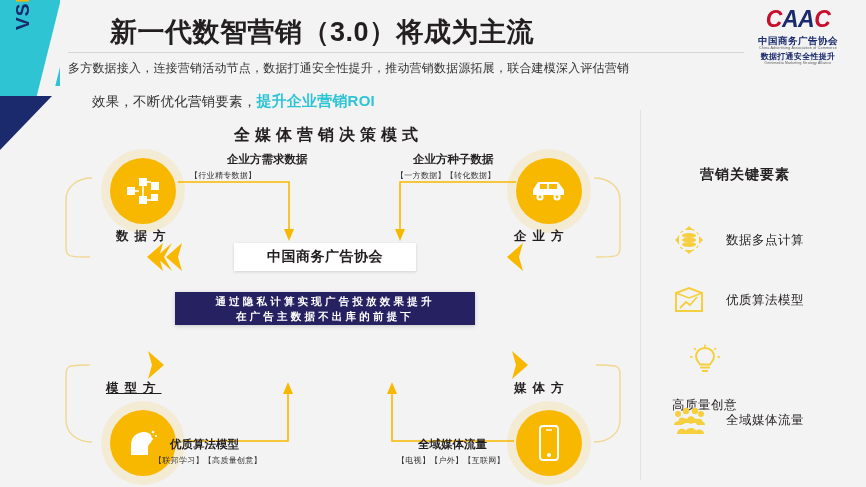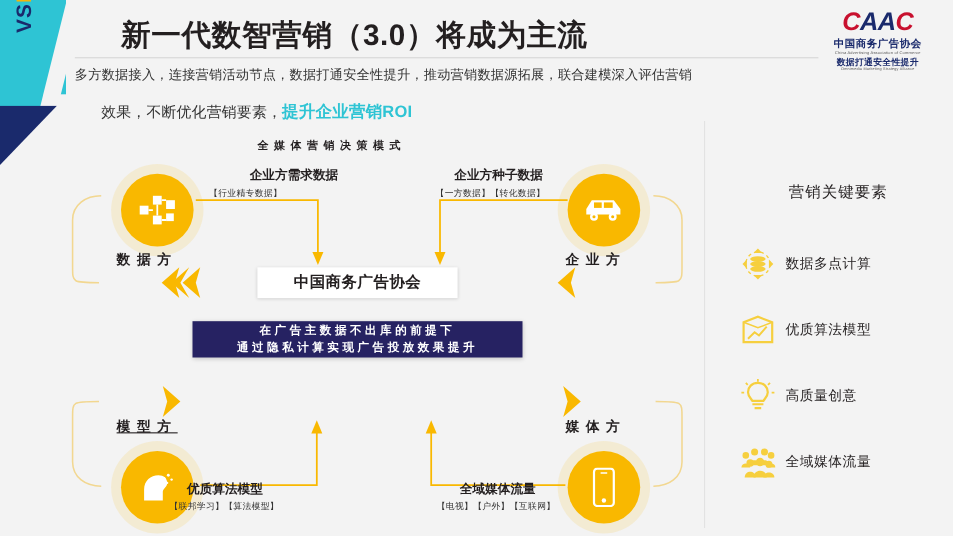--- a/index.html
+++ b/index.html
@@ -42,32 +42,32 @@
 
   
   .title{position:absolute;left:68px;top:14px;font-size:27px;font-weight:bold;color:#231f20;
       letter-spacing:0.5px;white-space:nowrap;margin-left:42px;}
   .rule{position:absolute;left:68px;top:52px;width:676px;height:1px;background:#d6d6d6;}
   .sub1{position:absolute;left:68px;top:60px;font-size:12px;color:#333;white-space:nowrap;letter-spacing:0.2px;}
   .sub2{position:absolute;left:80px;top:92px;font-size:13.5px;color:#333;white-space:nowrap;letter-spacing:0.2px;margin-left:12px;}
   .roi{color:#2ec4d4;font-weight:bold;font-size:15px;}
 
   
-  .diagram-title{position:absolute;left:234px;top:125px;font-size:10px;font-weight:bold;
+  .diagram-title{position:absolute;left:234px;top:125px;font-size:16px;font-weight:bold;
       color:#231f20;letter-spacing:5px;white-space:nowrap;}
 
   
   .node{position:absolute;width:66px;height:66px;border-radius:50%;
      background:#f9b800;display:flex;align-items:center;justify-content:center;
      box-shadow:0 0 0 9px rgba(249,184,0,0.13);}
   .node svg{display:block;}
   .node-label{position:absolute;font-size:12.5px;font-weight:bold;color:#231f20;letter-spacing:6px;white-space:nowrap;}
 
   #node-data{left:110px;top:158px;}
-  #label-data{left:106px;top:228px;}
+  #label-data{left:116px;top:228px;}
   #node-enterprise{left:516px;top:158px;}
   #label-enterprise{left:514px;top:228px;}
   #node-model{left:110px;top:410px;}
   #label-model{left:106px;top:380px;text-decoration:underline;}
   #node-media{left:516px;top:410px;}
   #label-media{left:514px;top:380px;}
 
   
   .flow-title{position:absolute;font-size:11.5px;font-weight:bold;color:#231f20;white-space:nowrap;}
   .flow-sub{position:absolute;font-size:8px;color:#333;white-space:nowrap;letter-spacing:0.3px;}
@@ -92,28 +92,28 @@
      box-shadow:0 1px 4px rgba(0,0,0,0.18);}
   .navybox div{font-size:10.5px;font-weight:bold;color:#ffffff;letter-spacing:3.2px;
      line-height:15px;white-space:nowrap;}
 
   .cyanbar{position:absolute;left:238px;top:356px;width:195px;height:22px;background:#2ec4d4;
      display:flex;align-items:center;justify-content:center;
      font-size:10.5px;font-weight:bold;color:#ffffff;letter-spacing:3px;white-space:nowrap;}
 
   
   .panel-divider{position:absolute;left:640px;top:110px;width:1px;height:370px;background:#e2e2e2;}
-  .panel-title{position:absolute;left:717px;top:166px;font-size:14px;font-weight:normal;color:#231f20;
+  .panel-title{position:absolute;left:700px;top:166px;font-size:14px;font-weight:bold;color:#231f20;
      letter-spacing:1px;white-space:nowrap;}
-  .panel-item{position:absolute;left:672px;display:flex;align-items:center;gap:8px;}
+  .panel-item{position:absolute;left:672px;display:flex;align-items:center;gap:20px;}
   .panel-item .pi-ico{width:34px;height:34px;display:flex;align-items:center;justify-content:center;}
   .panel-item .pi-label{font-size:12.5px;color:#231f20;white-space:nowrap;letter-spacing:0.5px;}
   #pi-0{top:223px;}
   #pi-1{top:283px;}
-  #pi-2{top:343px;}
+  #pi-2{top:343px;flex-direction:column;}
   #pi-3{top:403px;}
 
   
   .flowsvg{position:absolute;left:0;top:0;width:866px;height:487px;pointer-events:none;}
 </style>
 </head>
 <body>
 
 <div class="slide">
 
@@ -236,30 +236,30 @@
   </div>
   <div class="node-label" id="label-media">媒体方</div>
 
   <div class="flow-title" id="ft-a">企业方需求数据</div>
   <div class="flow-sub" id="fs-a">【行业精专数据】</div>
 
   <div class="flow-title" id="ft-b">企业方种子数据</div>
   <div class="flow-sub" id="fs-b">【一方数据】【转化数据】</div>
 
   <div class="flow-title" id="ft-c">优质算法模型</div>
-  <div class="flow-sub" id="fs-c">【联邦学习】【算法模型】</div>
+  <div class="flow-sub" id="fs-c">【联邦学习】【高质量创意】</div>
 
   <div class="flow-title" id="ft-d">全域媒体流量</div>
   <div class="flow-sub" id="fs-d">【电视】【户外】【互联网】</div>
 
   <div class="platform">中国商务广告协会</div>
 
   <div class="navybox">
+    <div>通过隐私计算实现广告投放效果提升</div>
     <div>在广告主数据不出库的前提下</div>
-    <div>通过隐私计算实现广告投放效果提升</div>
   </div>
 
 
   <div class="panel-divider"></div>
   <div class="panel-title">营销关键要素</div>
 
   <div class="panel-item" id="pi-0">
     <span class="pi-ico">
       <svg width="32" height="32" viewBox="0 0 32 32">
         <path d="M16 2 L20 6 L12 6 Z M16 30 L12 26 L20 26 Z M2 16 L6 12 L6 20 Z M30 16 L26 20 L26 12 Z" fill="#f6cf3e"></path>

